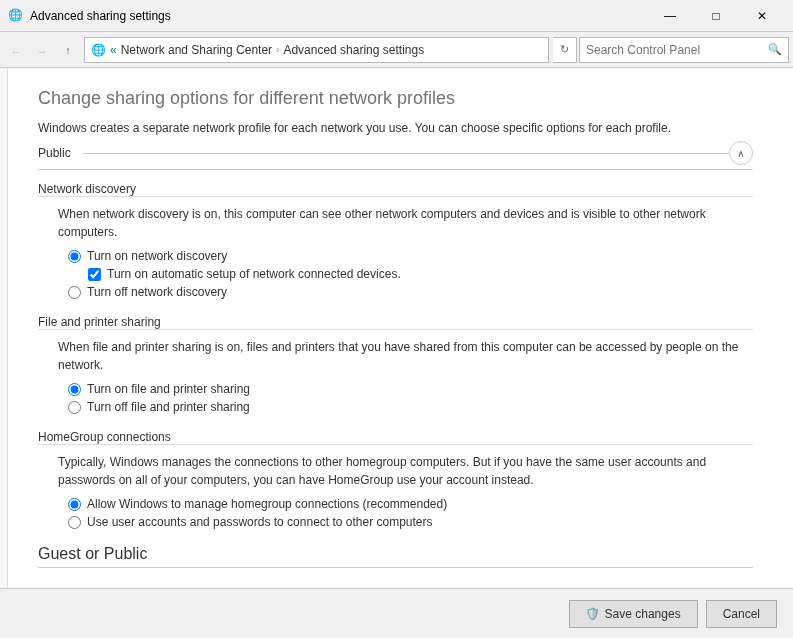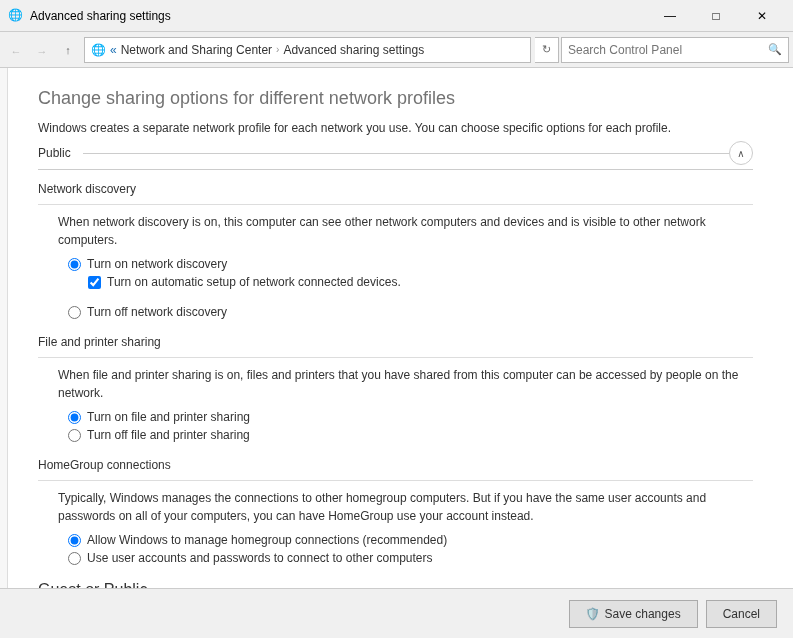--- a/index.html
+++ b/index.html
@@ -108,21 +108,21 @@
       font-size: 11px;
       color: #666;
     }
     .search-box {
       height: 26px;
       border: 1px solid #bbb;
       background: white;
       display: flex;
       align-items: center;
       padding: 0 6px;
-      width: 228px;
+      width: 210px;
     }
     .search-box input {
       border: none;
       outline: none;
       font-size: 12px;
       color: #999;
       background: transparent;
       flex: 1;
     }
     .search-icon {
@@ -198,21 +198,21 @@
       font-size: 10px;
       color: #555;
     }
 
     .subsection {
       margin-bottom: 16px;
     }
     .subsection-header {
       border-bottom: 1px solid #ddd;
       margin-bottom: 8px;
-      padding-bottom: 8px;
+      padding-bottom: 0;
     }
     .subsection-title {
       font-size: 12px;
       color: #333;
       font-weight: normal;
       background: white;
       padding-right: 6px;
     }
     .subsection-desc {
       font-size: 12px;
@@ -231,21 +231,21 @@
       color: #333;
     }
     .radio-option input[type="radio"] {
       margin-right: 6px;
       cursor: pointer;
     }
     .checkbox-option {
       display: flex;
       align-items: center;
       margin-left: 50px;
-      margin-bottom: 16px;
+      margin-bottom: 4px;
       font-size: 12px;
       color: #333;
     }
     .checkbox-option input[type="checkbox"] {
       margin-right: 6px;
       cursor: pointer;
     }
 
     
     .footer {

